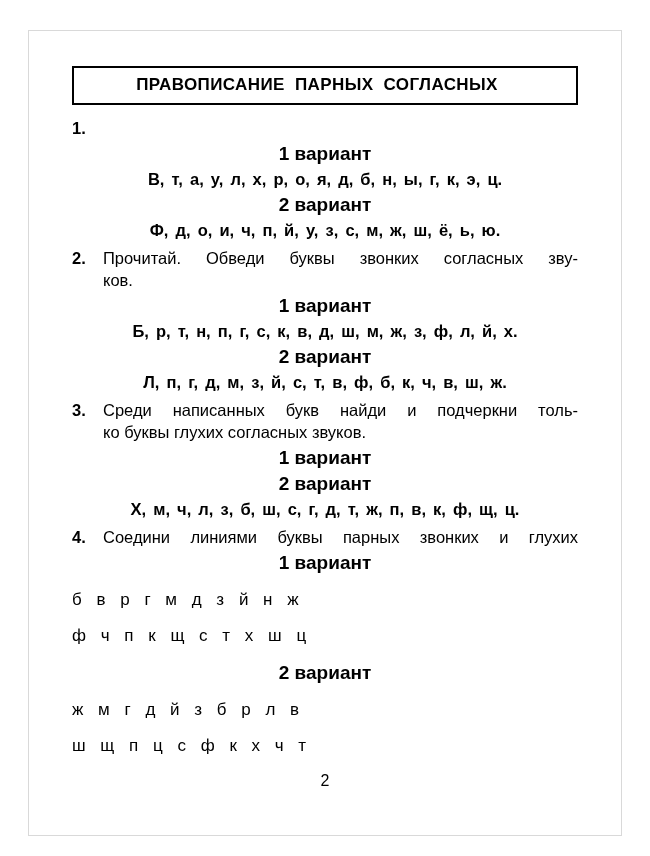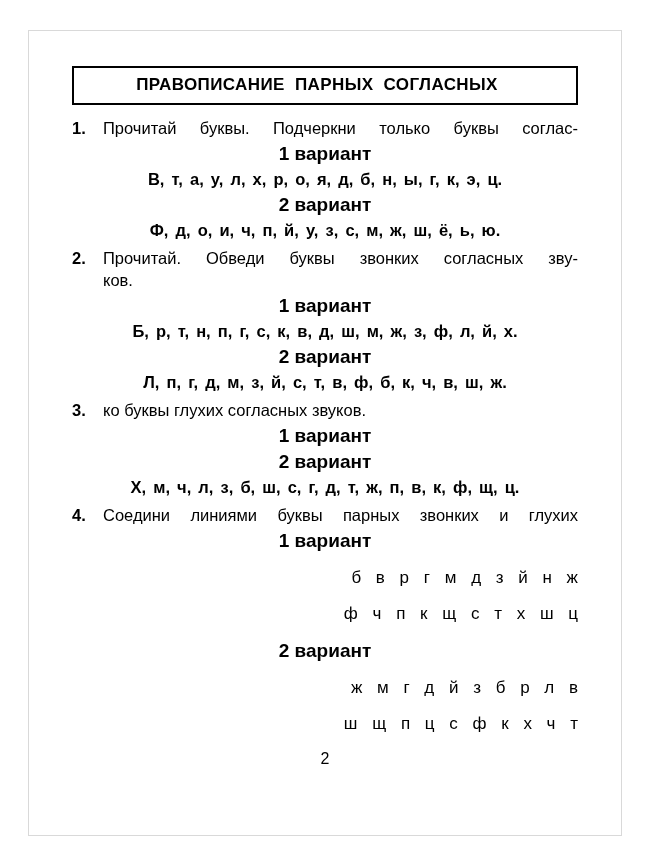--- a/index.html
+++ b/index.html
@@ -60,21 +60,21 @@
   .letters {
     text-align: center;
     font-size: 16.5px;
     line-height: 22px;
     word-spacing: 2.5px;
     white-space: nowrap;
     margin: 2px 0 4px 0;
     font-weight: bold;
   }
   .match-row {
-    text-align: right;
+    text-align: left;
     font-size: 17px;
     line-height: 20px;
     word-spacing: 10px;
     margin: 16px 0;
   }
   .page-number {
     text-align: center;
     font-size: 16px;
     margin-top: 8px;
   }
@@ -85,21 +85,20 @@
 <div class="frame"></div>
 
 <div class="content">
 
   <div class="title-box">ПРАВОПИСАНИЕ  ПАРНЫХ  СОГЛАСНЫХ</div>
 
   <section class="exercise">
     <div class="ex-head">
       <span class="ex-num">1.</span>
       <div class="ex-text">
-        <div class="line justify">Прочитай буквы. Подчеркни только буквы соглас-</div>
       </div>
     </div>
     <div class="variant-label">1 вариант</div>
     <div class="letters">В, т, а, у, л, х, р, о, я, д, б, н, ы, г, к, э, ц.</div>
     <div class="variant-label">2 вариант</div>
     <div class="letters">Ф, д, о, и, ч, п, й, у, з, с, м, ж, ш, ё, ь, ю.</div>
   </section>
 
   <section class="exercise">
     <div class="ex-head">
@@ -112,20 +111,21 @@
     <div class="variant-label">1 вариант</div>
     <div class="letters">Б, р, т, н, п, г, с, к, в, д, ш, м, ж, з, ф, л, й, х.</div>
     <div class="variant-label">2 вариант</div>
     <div class="letters">Л, п, г, д, м, з, й, с, т, в, ф, б, к, ч, в, ш, ж.</div>
   </section>
 
   <section class="exercise">
     <div class="ex-head">
       <span class="ex-num">3.</span>
       <div class="ex-text">
+        <div class="line justify">Среди написанных букв найди и подчеркни толь-</div>
         <div class="line">ко буквы глухих согласных звуков.</div>
       </div>
     </div>
     <div class="variant-label">1 вариант</div>
     <div class="variant-label">2 вариант</div>
     <div class="letters">Х, м, ч, л, з, б, ш, с, г, д, т, ж, п, в, к, ф, щ, ц.</div>
   </section>
 
   <section class="exercise">
     <div class="ex-head">

